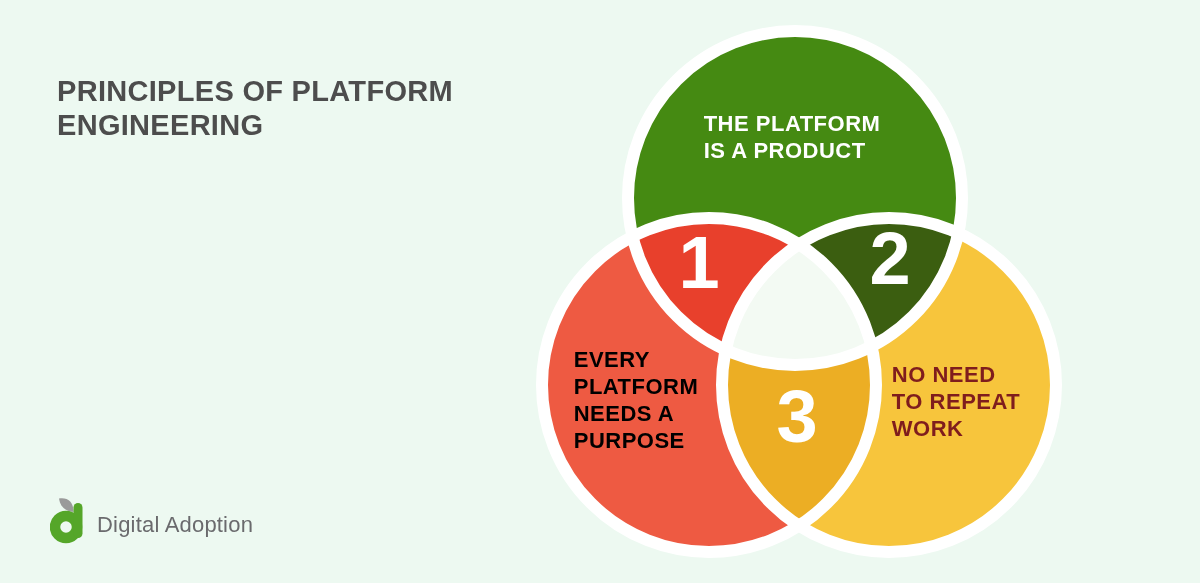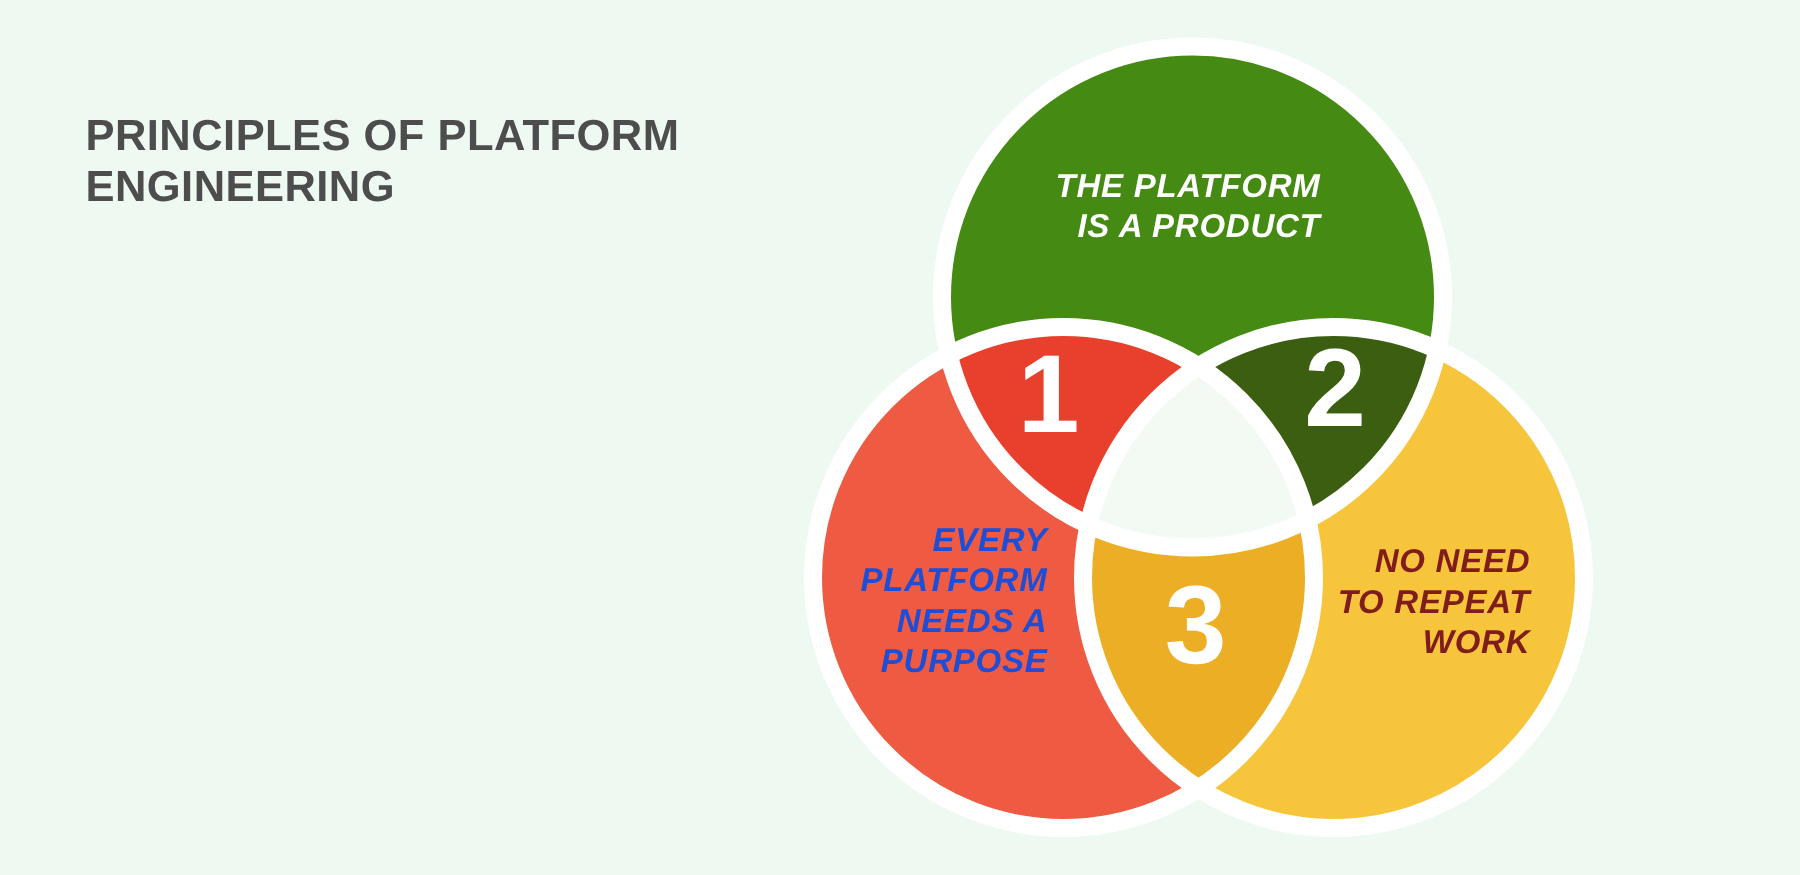--- a/index.html
+++ b/index.html
@@ -16,28 +16,27 @@
     margin: 0;
     font-size: 29px; font-weight: bold; line-height: 34px;
     letter-spacing: 0.3px;
     color: #4d4d4d;
   }
 
   .venn-svg { position: absolute; left: 0; top: 0; width: 1200px; height: 583px; }
 
   .venn-label {
     position: absolute; transform: translate(-50%, -50%);
-    text-align: right;
+    text-align: left;
     font-size: 22px; font-weight: bold; line-height: 27px;
     letter-spacing: 0.5px;
     white-space: nowrap;
-    font-style: italic;
   }
   .venn-label.green  { left: 792px; top: 137px; color: #ffffff; }
-  .venn-label.red    { left: 636px; top: 400px; color: #1d4ed8; }
+  .venn-label.red    { left: 636px; top: 400px; color: #000000; }
   .venn-label.yellow { left: 956px; top: 401px; color: #7f1d1d; }
 
   .venn-number {
     position: absolute; transform: translate(-50%, -50%);
     font-size: 74px; font-weight: bold; color: #ffffff;
     line-height: 74px;
   }
   .venn-number.n1 { left: 699px; top: 263px; }
   .venn-number.n2 { left: 890px; top: 259px; }
   .venn-number.n3 { left: 797px; top: 417px; }
@@ -90,14 +89,22 @@
   </svg>
 
   <div class="venn-label green">THE PLATFORM<br>IS A PRODUCT</div>
   <div class="venn-label red">EVERY<br>PLATFORM<br>NEEDS A<br>PURPOSE</div>
   <div class="venn-label yellow">NO NEED<br>TO REPEAT<br>WORK</div>
 
   <div class="venn-number n1">1</div>
   <div class="venn-number n2">2</div>
   <div class="venn-number n3">3</div>
 
+  <div class="logo">
+    <svg class="logo-mark" width="44" height="48" viewBox="0 0 44 48" aria-hidden="true">
+      <path d="M23.5,16 C23.5,6 18,1 9,2.5 C10,10.5 15.5,15.5 23.5,16 Z" fill="#9a9a9a"></path>
+      <circle cx="16" cy="31" r="11" fill="none" stroke-width="10.5" stroke="#55a629"></circle>
+      <rect x="23.5" y="7" width="9" height="35" rx="4.5" fill="#55a629"></rect>
+    </svg>
+    <span class="logo-text">Digital Adoption</span>
+  </div>
 
 </div>
 
 </body></html>

